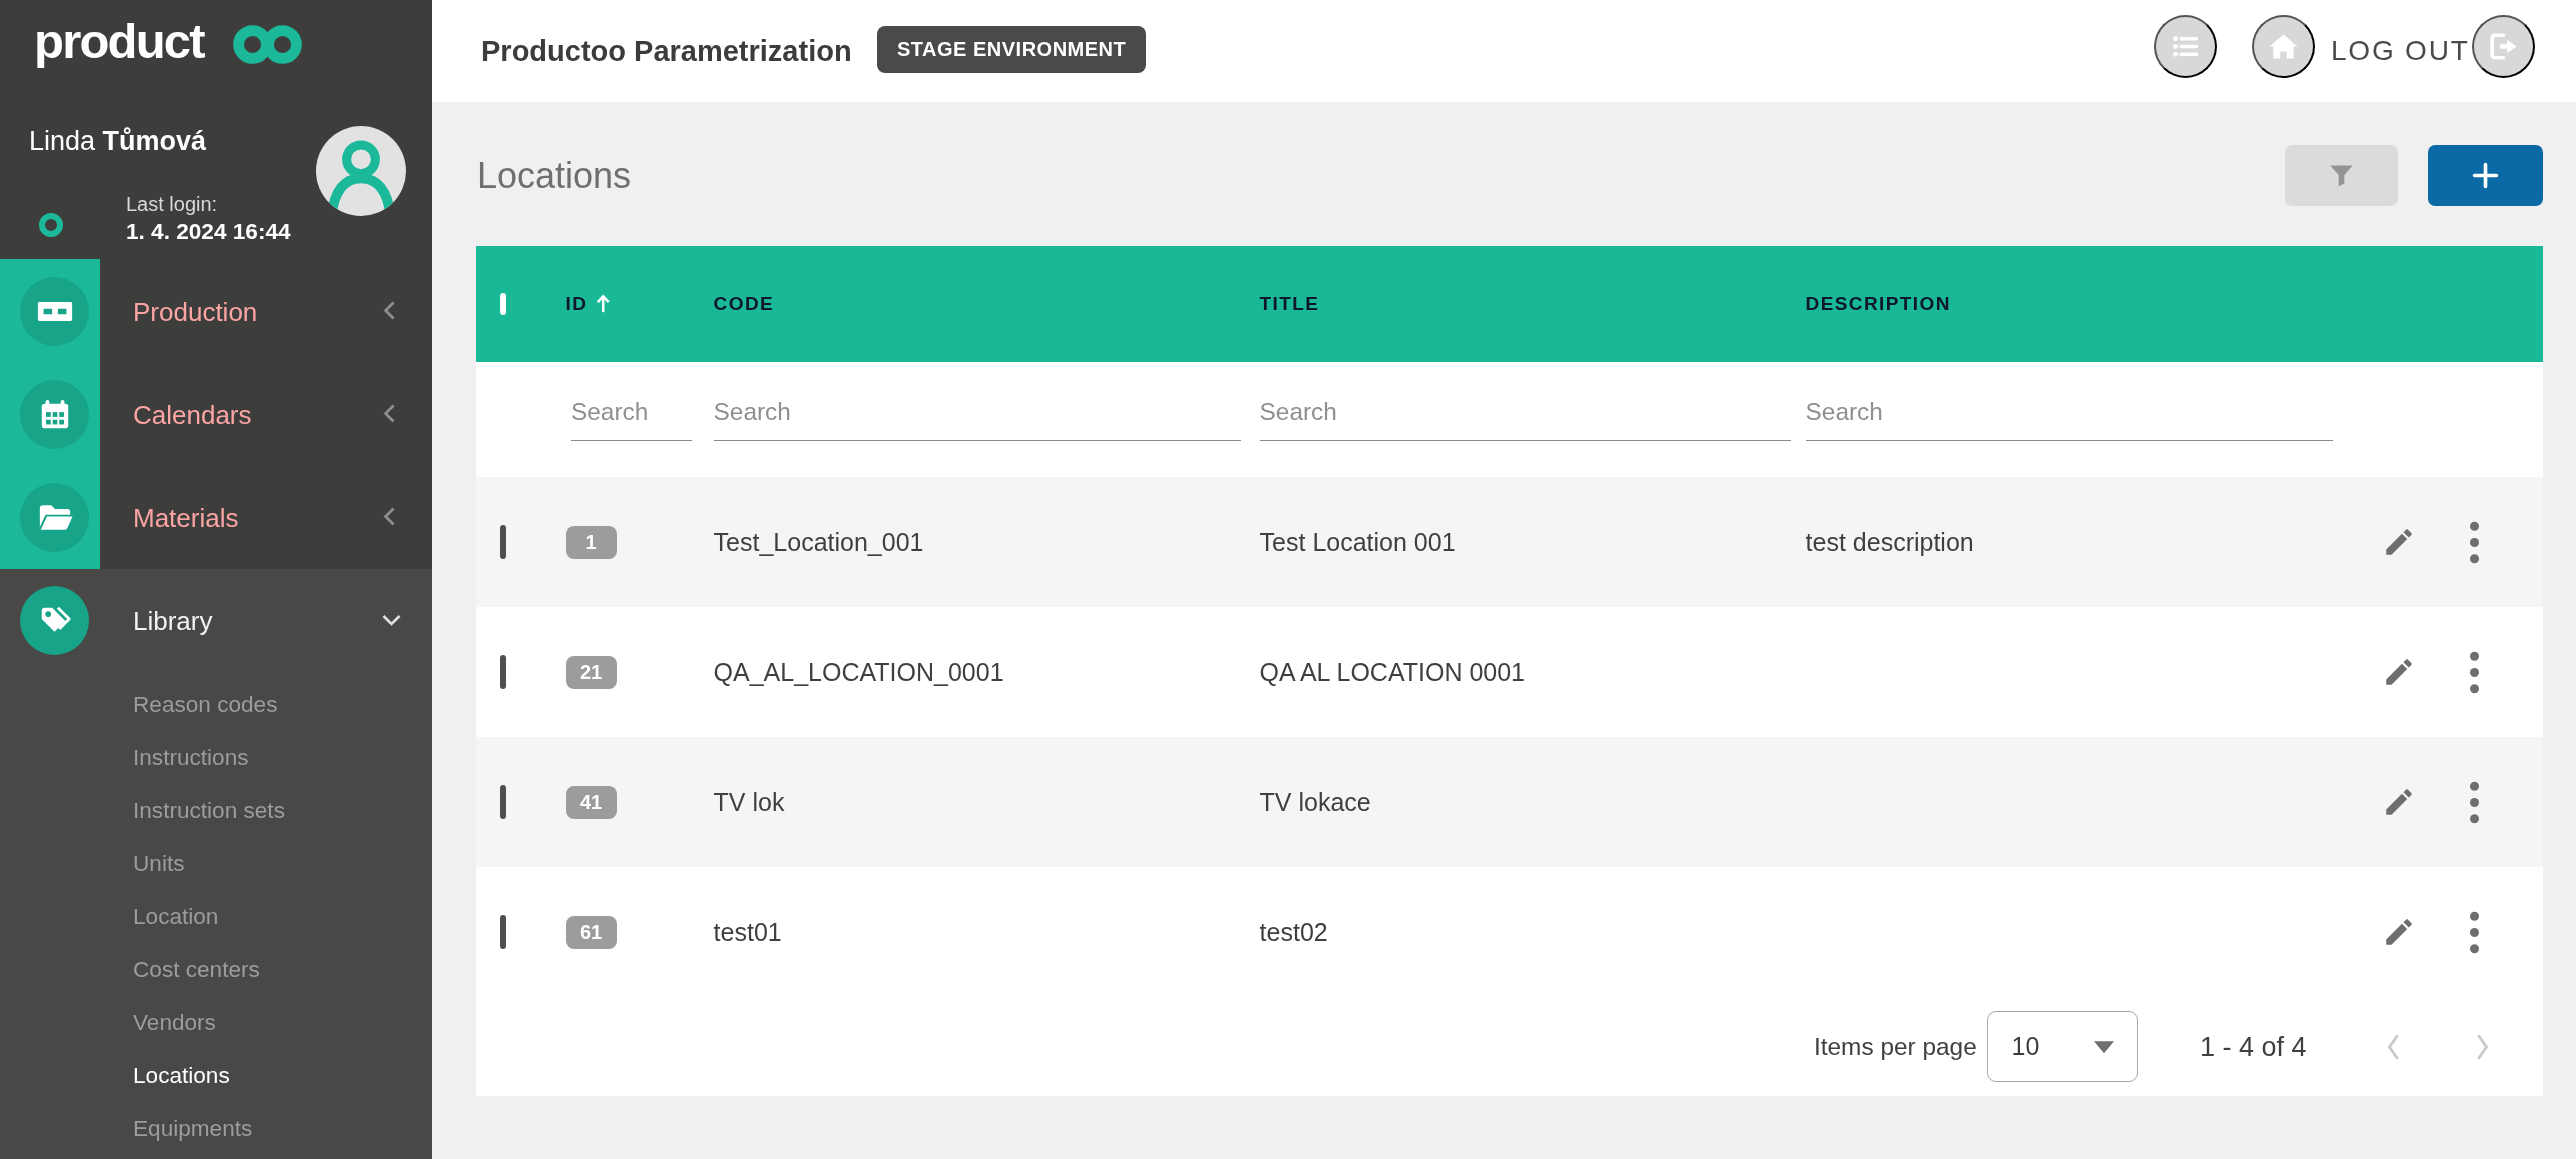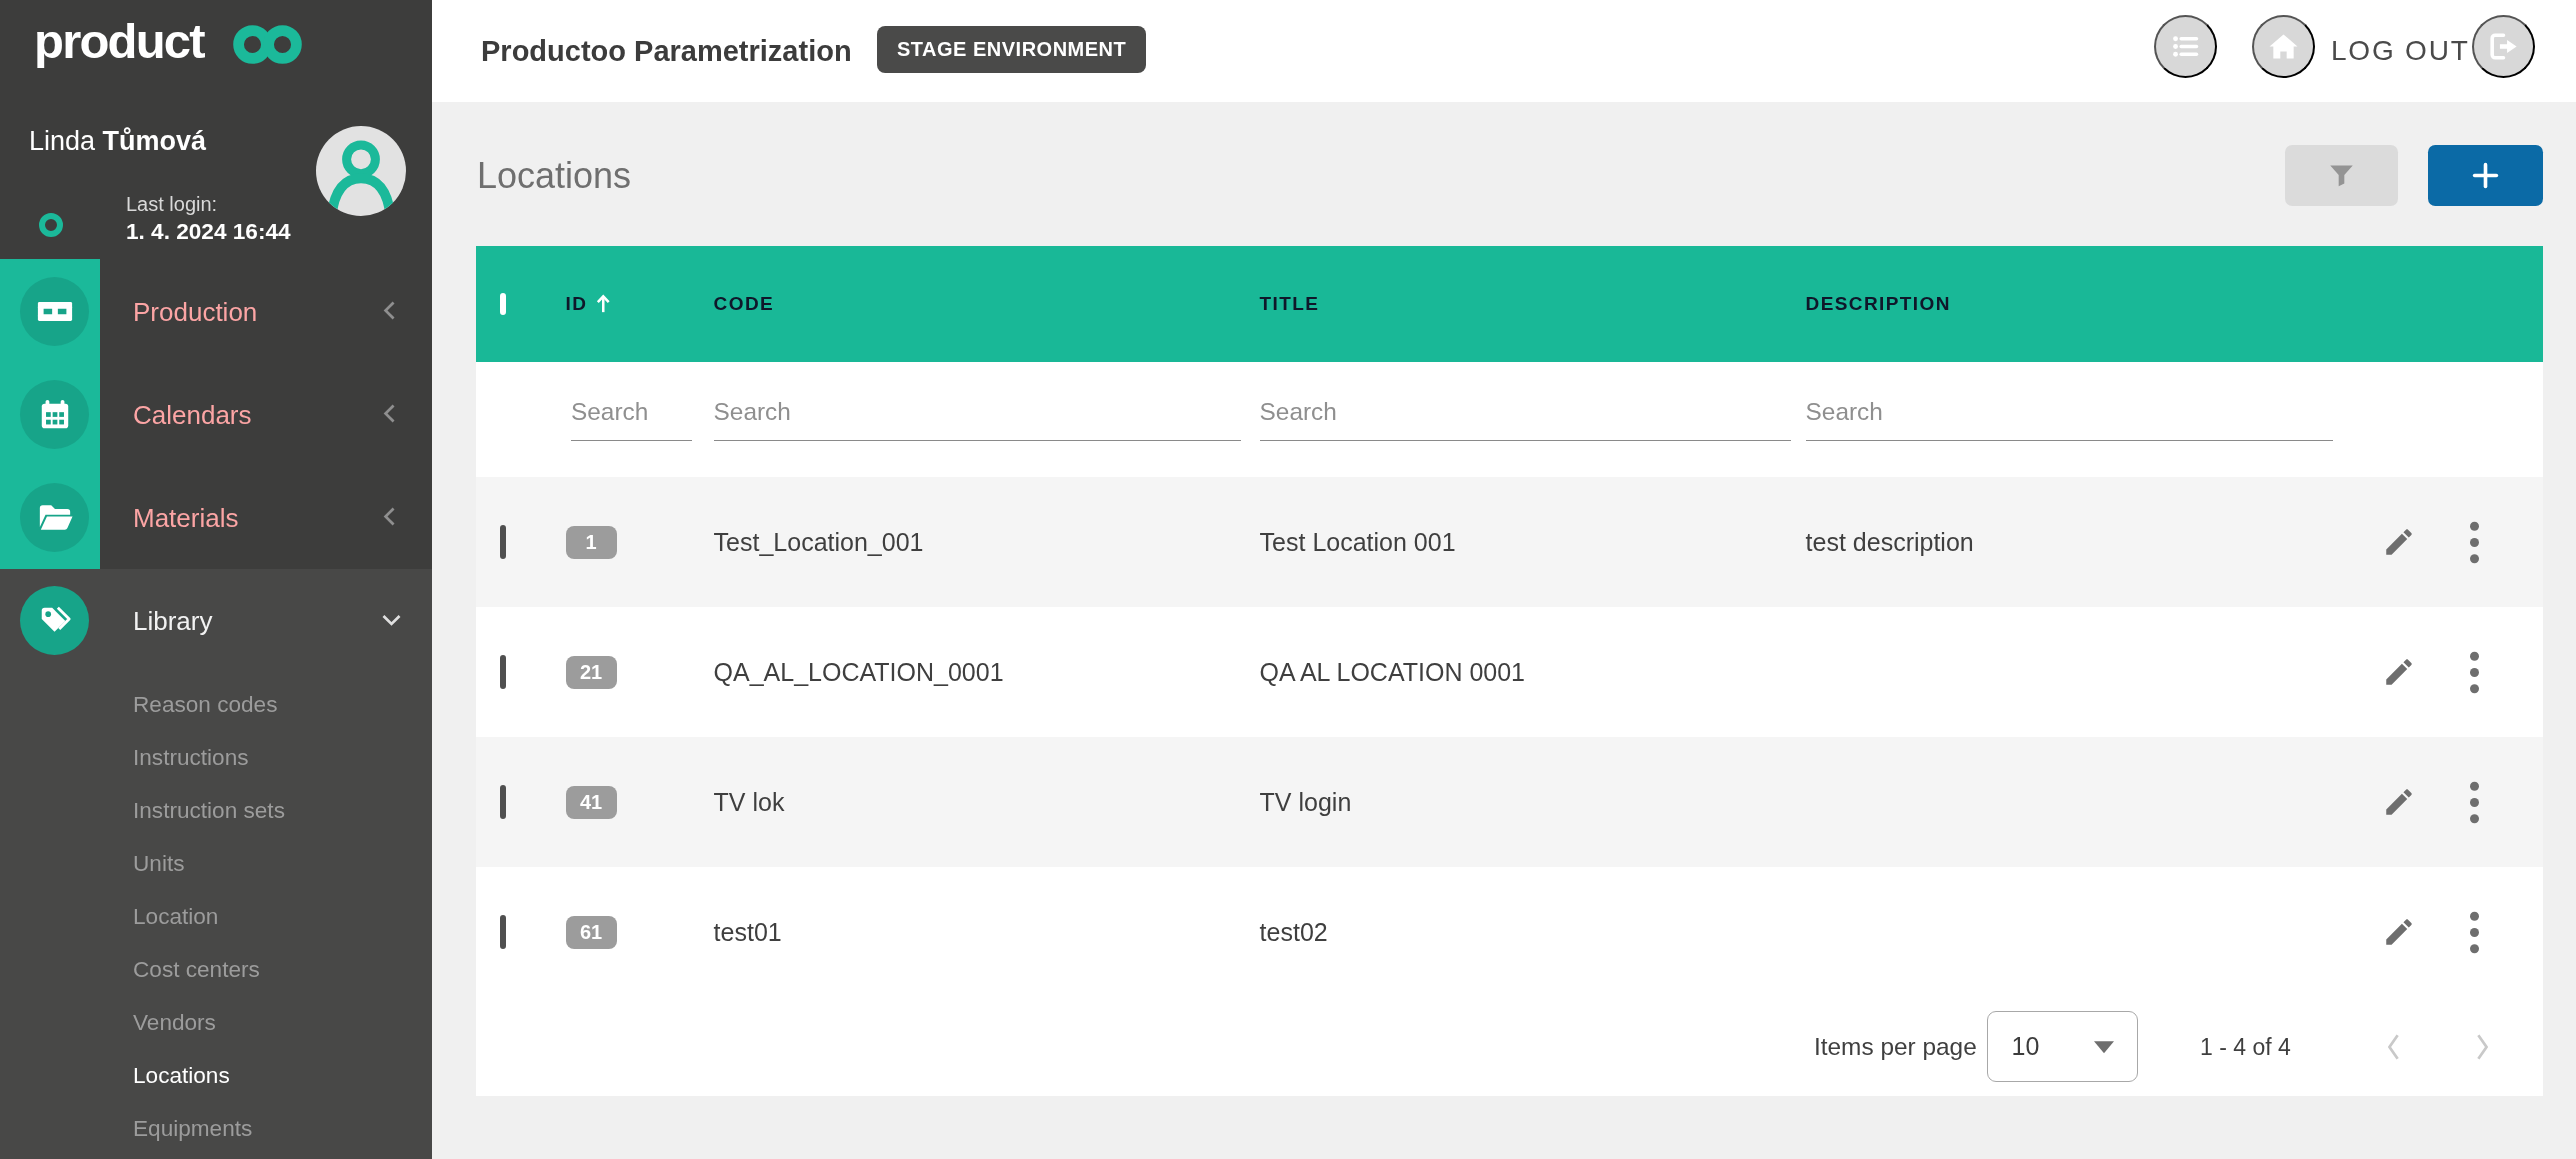--- a/index.html
+++ b/index.html
@@ -75,21 +75,21 @@
   .drow.even { background:#ffffff; }
   .id-badge { min-width:51px; height:33px; padding:0 9px; border-radius:8.1px; background:#9c9c9c; color:#fff; font-size:20px; font-weight:700; display:inline-flex; align-items:center; justify-content:center; }
   .cell-actions { display:flex; align-items:center; padding-left:43px; gap:53px; }
   .icon-btn { background:none; border:none; cursor:pointer; display:flex; align-items:center; justify-content:center; padding:0; }
 
   .pag-row { position:relative; height:99px; background:#fff; }
   .pag-label { position:absolute; left:1338px; top:50%; transform:translateY(-50%); font-size:24.4px; color:#3f3f3f; }
   .pag-select { position:absolute; left:1511px; top:13.5px; width:151px; height:71px; border:1.8px solid #a8a8a8; border-radius:9px; background:#fff; cursor:pointer;padding-left:46px; }
   .pag-select .val { position:absolute; left:23.5px; top:50%; transform:translateY(-50%); font-size:25px; color:#3c3c3c; }
   .pag-select .caret { position:absolute; right:23.5px; top:50%; transform:translateY(-40%); width:0; height:0; border-left:10px solid transparent; border-right:10px solid transparent; border-top:12.6px solid #6e6e6e; }
-  .pag-range { position:absolute; left:1724px; top:50%; transform:translateY(-50%); font-size:23px; color:#3f3f3f; }
+  .pag-range { position:absolute; left:1724px; top:50%; transform:translateY(-50%); font-size:27px; color:#3f3f3f; }
   .pag-prev { position:absolute; left:1908px; top:50%; transform:translateY(-50%); }
   .pag-next { position:absolute; left:1996px; top:50%; transform:translateY(-50%); }
 </style>
 </head>
 <body>
 
 <div class="app">
 
   <div class="sidebar">
 
@@ -314,21 +314,21 @@
         </button>
       </div>
     </div>
 
     <div class="trow drow odd">
       <div class="cell-check"><span class="checkbox dark"></span></div>
       <div class="cell-id">
           <span class="id-badge">41</span>
         </div>
       <div class="cell-pad">TV lok</div>
-      <div class="cell-pad">TV login</div>
+      <div class="cell-pad">TV lokace</div>
       <div class="cell-pad"></div>
       <div class="cell-actions">
         <button class="icon-btn">
           <svg width="34" height="34" viewBox="0 0 24 24">
             <path d="M3 17.25V21h3.75L17.81 9.94l-3.75-3.75L3 17.25zM20.71 7.04c.39-.39.39-1.02 0-1.41l-2.34-2.34c-.39-.39-1.02-.39-1.41 0l-1.83 1.83 3.75 3.75 1.83-1.83z" fill="#6e6e6e"></path>
           </svg>
         </button>
         <button class="icon-btn">
           <svg width="11" height="45" viewBox="0 0 12 50">
             <circle cx="6" cy="7" r="5" fill="#6e6e6e"></circle>

